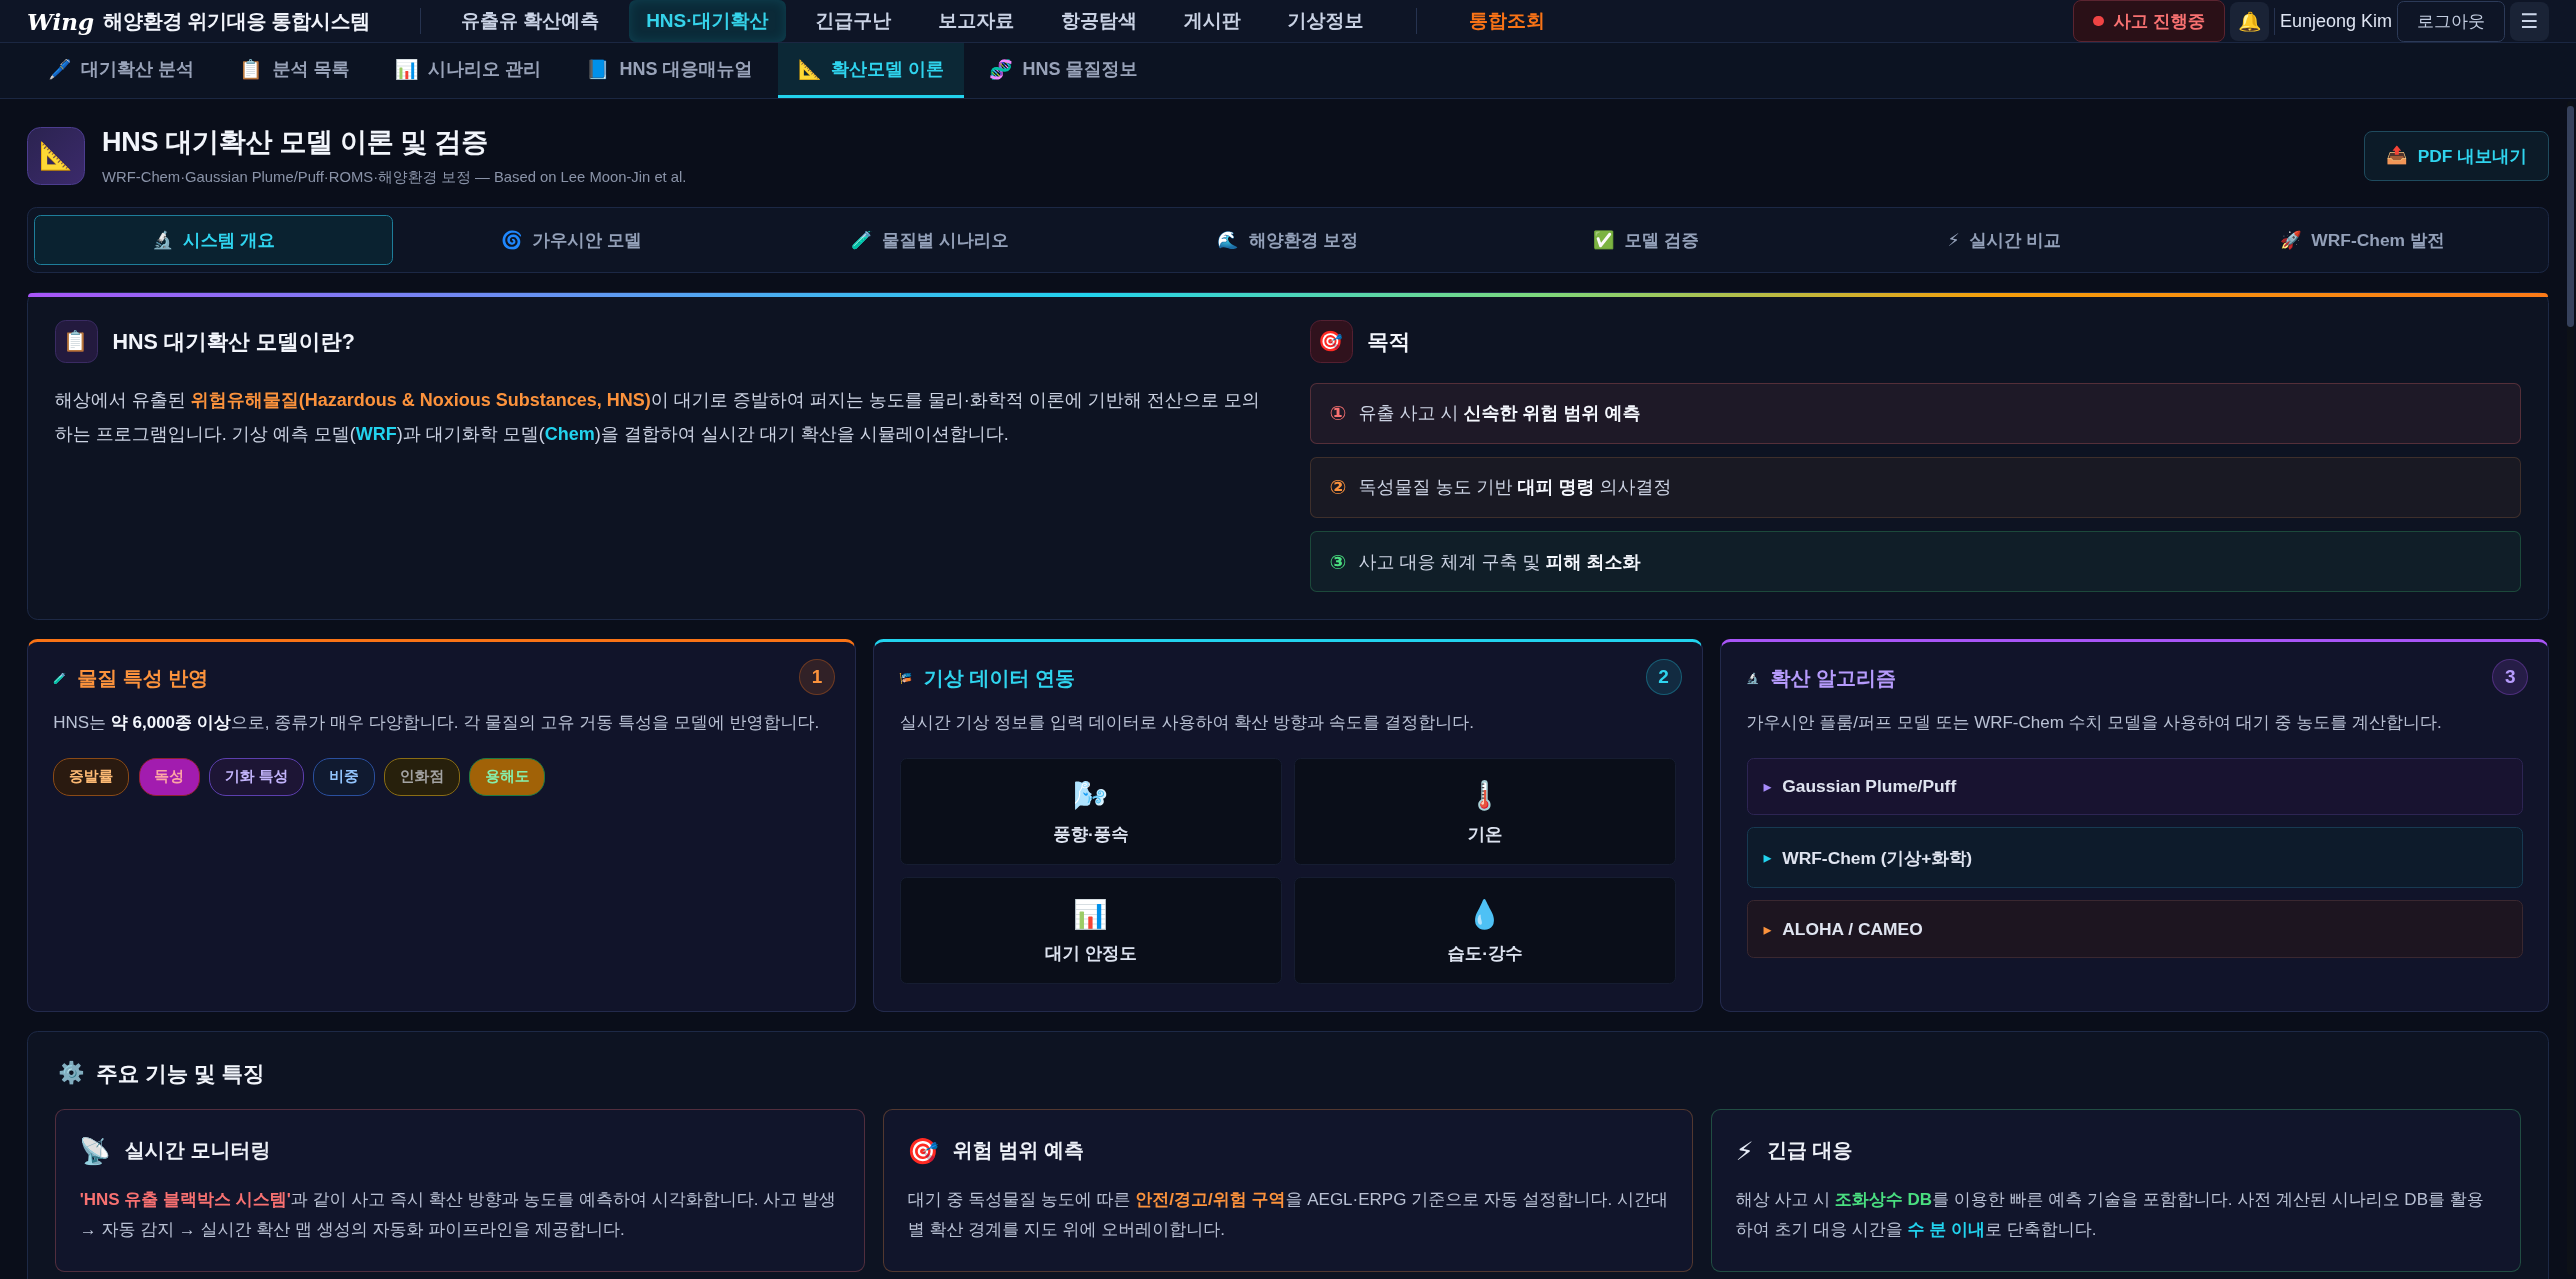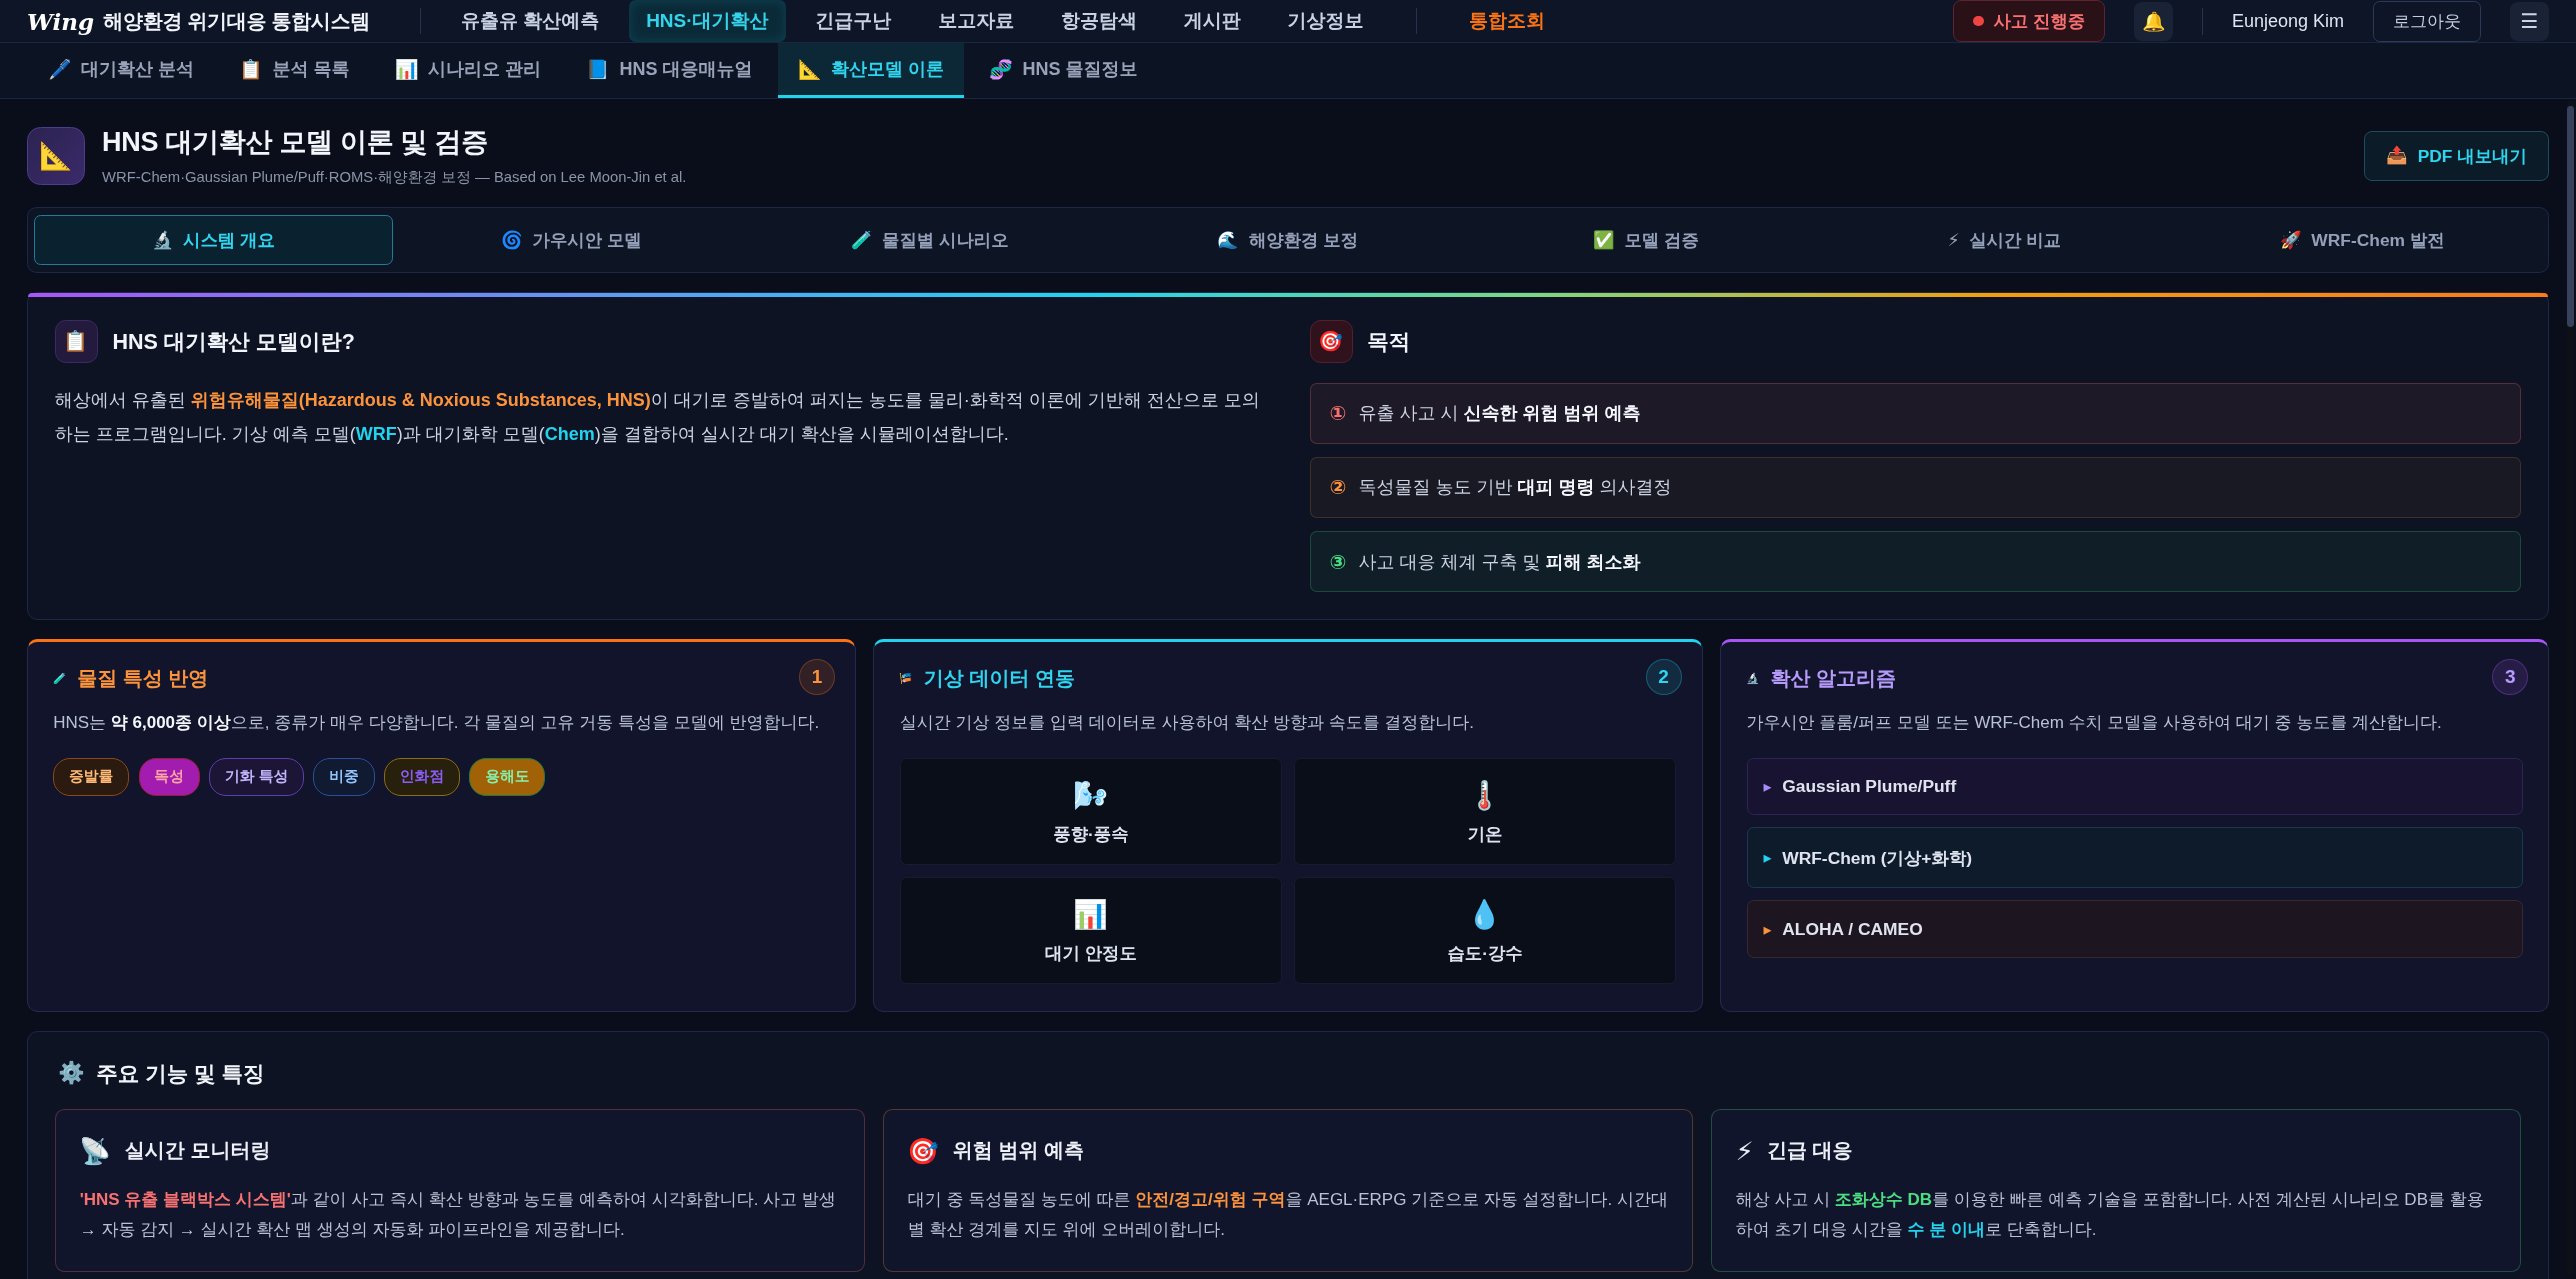--- a/index.html
+++ b/index.html
@@ -13,21 +13,21 @@
   .topnav { height:43px; background:#0e1526; border-bottom:0.7px solid #1b2742;
     display:flex; align-items:center; padding:0 27px; }
   .logo { display:flex; align-items:center; gap:9.4px; margin-right:27px; }
   .logo-wing { font-size:23px; font-weight:800; font-style:italic; color:#fff; font-family:"DejaVu Serif",serif; }
   .logo-txt { font-size:20px; font-weight:800; color:#f1f4fb; letter-spacing:-0.3px; }
   .nav-div { width:0.7px; height:25.5px; background:#263350; margin:0 23px; }
   .menu { display:flex; align-items:center; gap:12px; }
   .menu-item { font-size:19px; font-weight:700; color:#c9d2e4; padding:8px 17.4px; border-radius:6.7px; cursor:pointer; white-space:nowrap; }
   .menu-item.active { background:#0b2a38; color:#35d3ea; box-shadow:0 0 12px rgba(34,211,238,.15) inset; }
   .menu-item.integrated { color:#f97316; }
-  .top-right { margin-left:auto; display:flex; align-items:center; gap:29px; }
+  .top-right { margin-left:auto; display:flex; align-items:center; gap:5px; }
   .incident { display:flex; align-items:center; gap:9.4px; border:0.7px solid #5b2430;
     background:#2a1017; color:#f87171; font-size:17.4px; font-weight:700;
     padding:8px 19px; border-radius:8px; }
   .incident .dot { width:10.7px; height:10.7px; border-radius:50%; background:#ef4444; }
   .icon-btn { width:39px; height:39px; border-radius:8px; background:#1a2336;
     display:flex; align-items:center; justify-content:center; font-size:19px; cursor:pointer; }
   .tr-div { width:0.7px; height:27px; background:#263350; }
   .username { font-size:18px; color:#dfe5f2; }
   .logout { border:0.7px solid #2c3a58; background:transparent; color:#c3cde0;
     font-size:17px; padding:8px 19px; border-radius:6.7px; cursor:pointer; font-family:Liberation Sans, sans-serif; }
@@ -100,21 +100,21 @@
   .bn-orange{background:rgba(249,115,22,.14);color:#fb923c;border:0.7px solid rgba(249,115,22,.3)}
   .bn-cyan{background:rgba(34,211,238,.12);color:#2fd4ee;border:0.7px solid rgba(34,211,238,.3)}
   .bn-purple{background:rgba(168,85,247,.14);color:#b69bfc;border:0.7px solid rgba(168,85,247,.3)}
   .pillar-text { font-size:17px; color:#b9c1d4; line-height:1.75; margin:16px 0 20px; }
   .tags { display:flex; flex-wrap:wrap; gap:9.4px; }
   .tag { padding:8.7px 14.8px; border-radius:17px; font-size:14.8px; font-weight:700; }
   .tag-evap{background:#2a1a10;border:0.7px solid #8a4a16;color:#fdba74}
   .tag-tox{background:#a21caf;border:0.7px solid #8f2230;color:#fca5a5}
   .tag-vapor{background:#1d1535;border:0.7px solid #5c3fae;color:#c4b5fd}
   .tag-dens{background:#101a30;border:0.7px solid #2a4f9e;color:#93c5fd}
-  .tag-flash{background:#27200c;border:0.7px solid #8a6d14;color:#8b5cf6}
+  .tag-flash{background:#27200c;border:0.7px solid #8a6d14;color:#a3a3a3}
   .tag-sol{background:#a16207;border:0.7px solid #1f7a42;color:#86efac}
   .wgrid { display:grid; grid-template-columns:1fr 1fr; gap:12px; }
   .wbox { background:#0a0e19; border:0.7px solid #161d31; border-radius:6.7px;
     padding:20px 0 17.4px; display:flex; flex-direction:column; align-items:center; gap:10.7px; cursor:pointer; }
   .wbox .wi { font-size:28px; }
   .wbox .wl { font-size:17.4px; font-weight:700; color:#dde3f0; }
   .algos { display:flex; flex-direction:column; gap:12px; }
   .algo { display:flex; align-items:center; gap:10.7px; padding:17.4px 16px;
     border-radius:6.7px; font-size:17.4px; font-weight:600; color:#dfe4f0; cursor:pointer; }
   .al-1{background:#181330;border:0.7px solid #2d2553}

